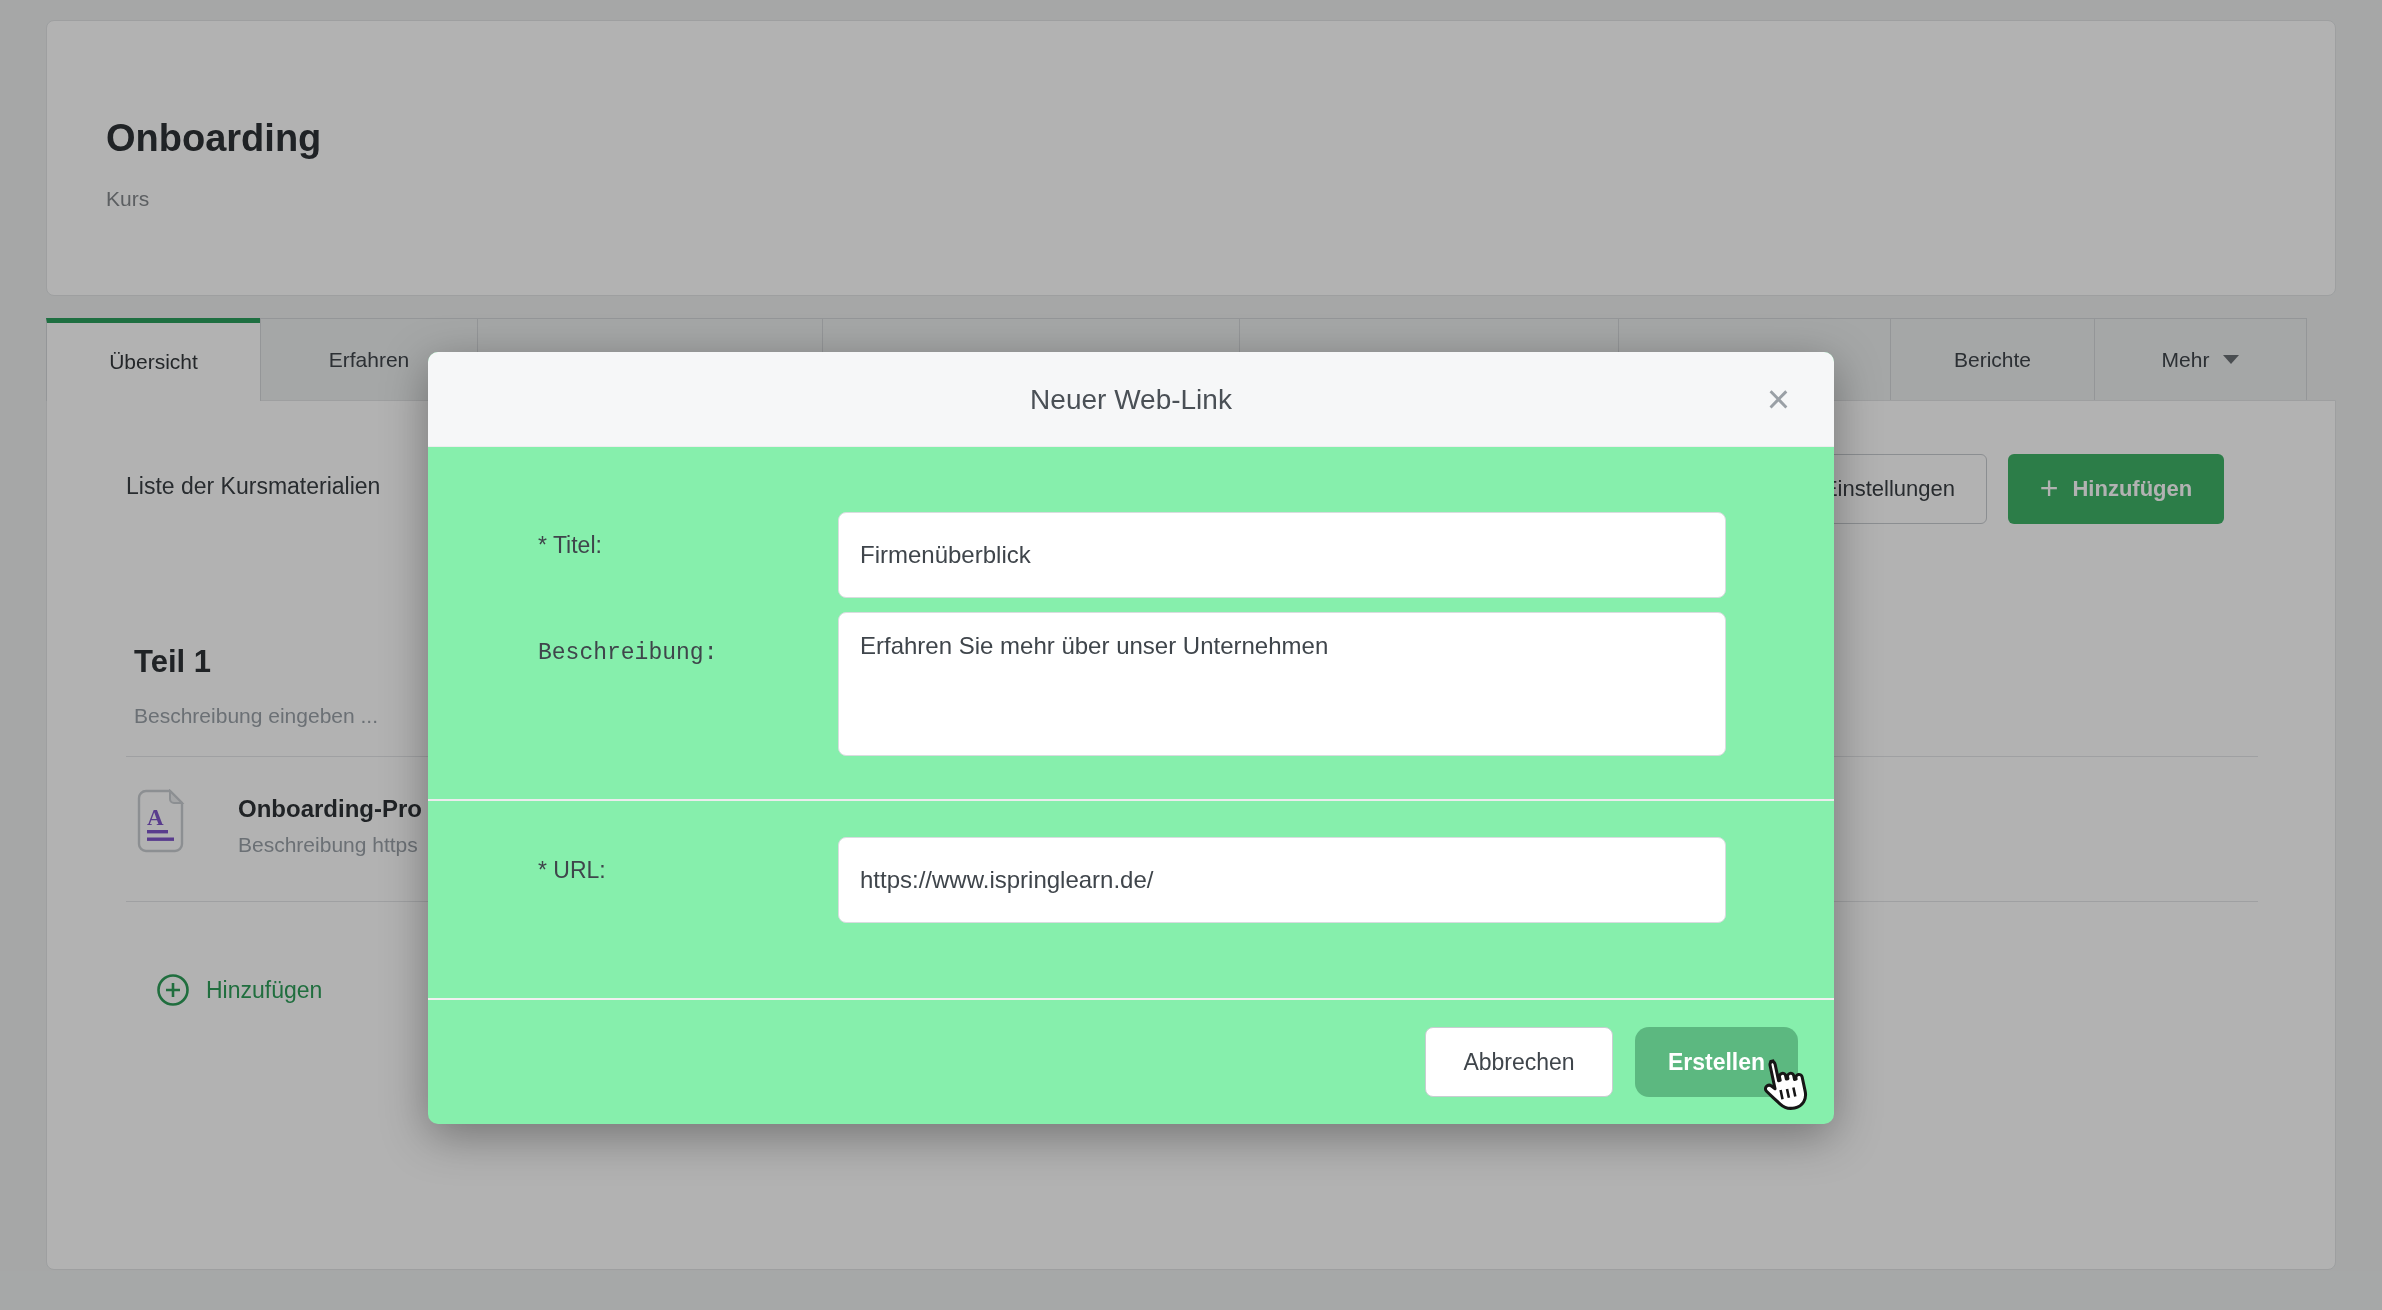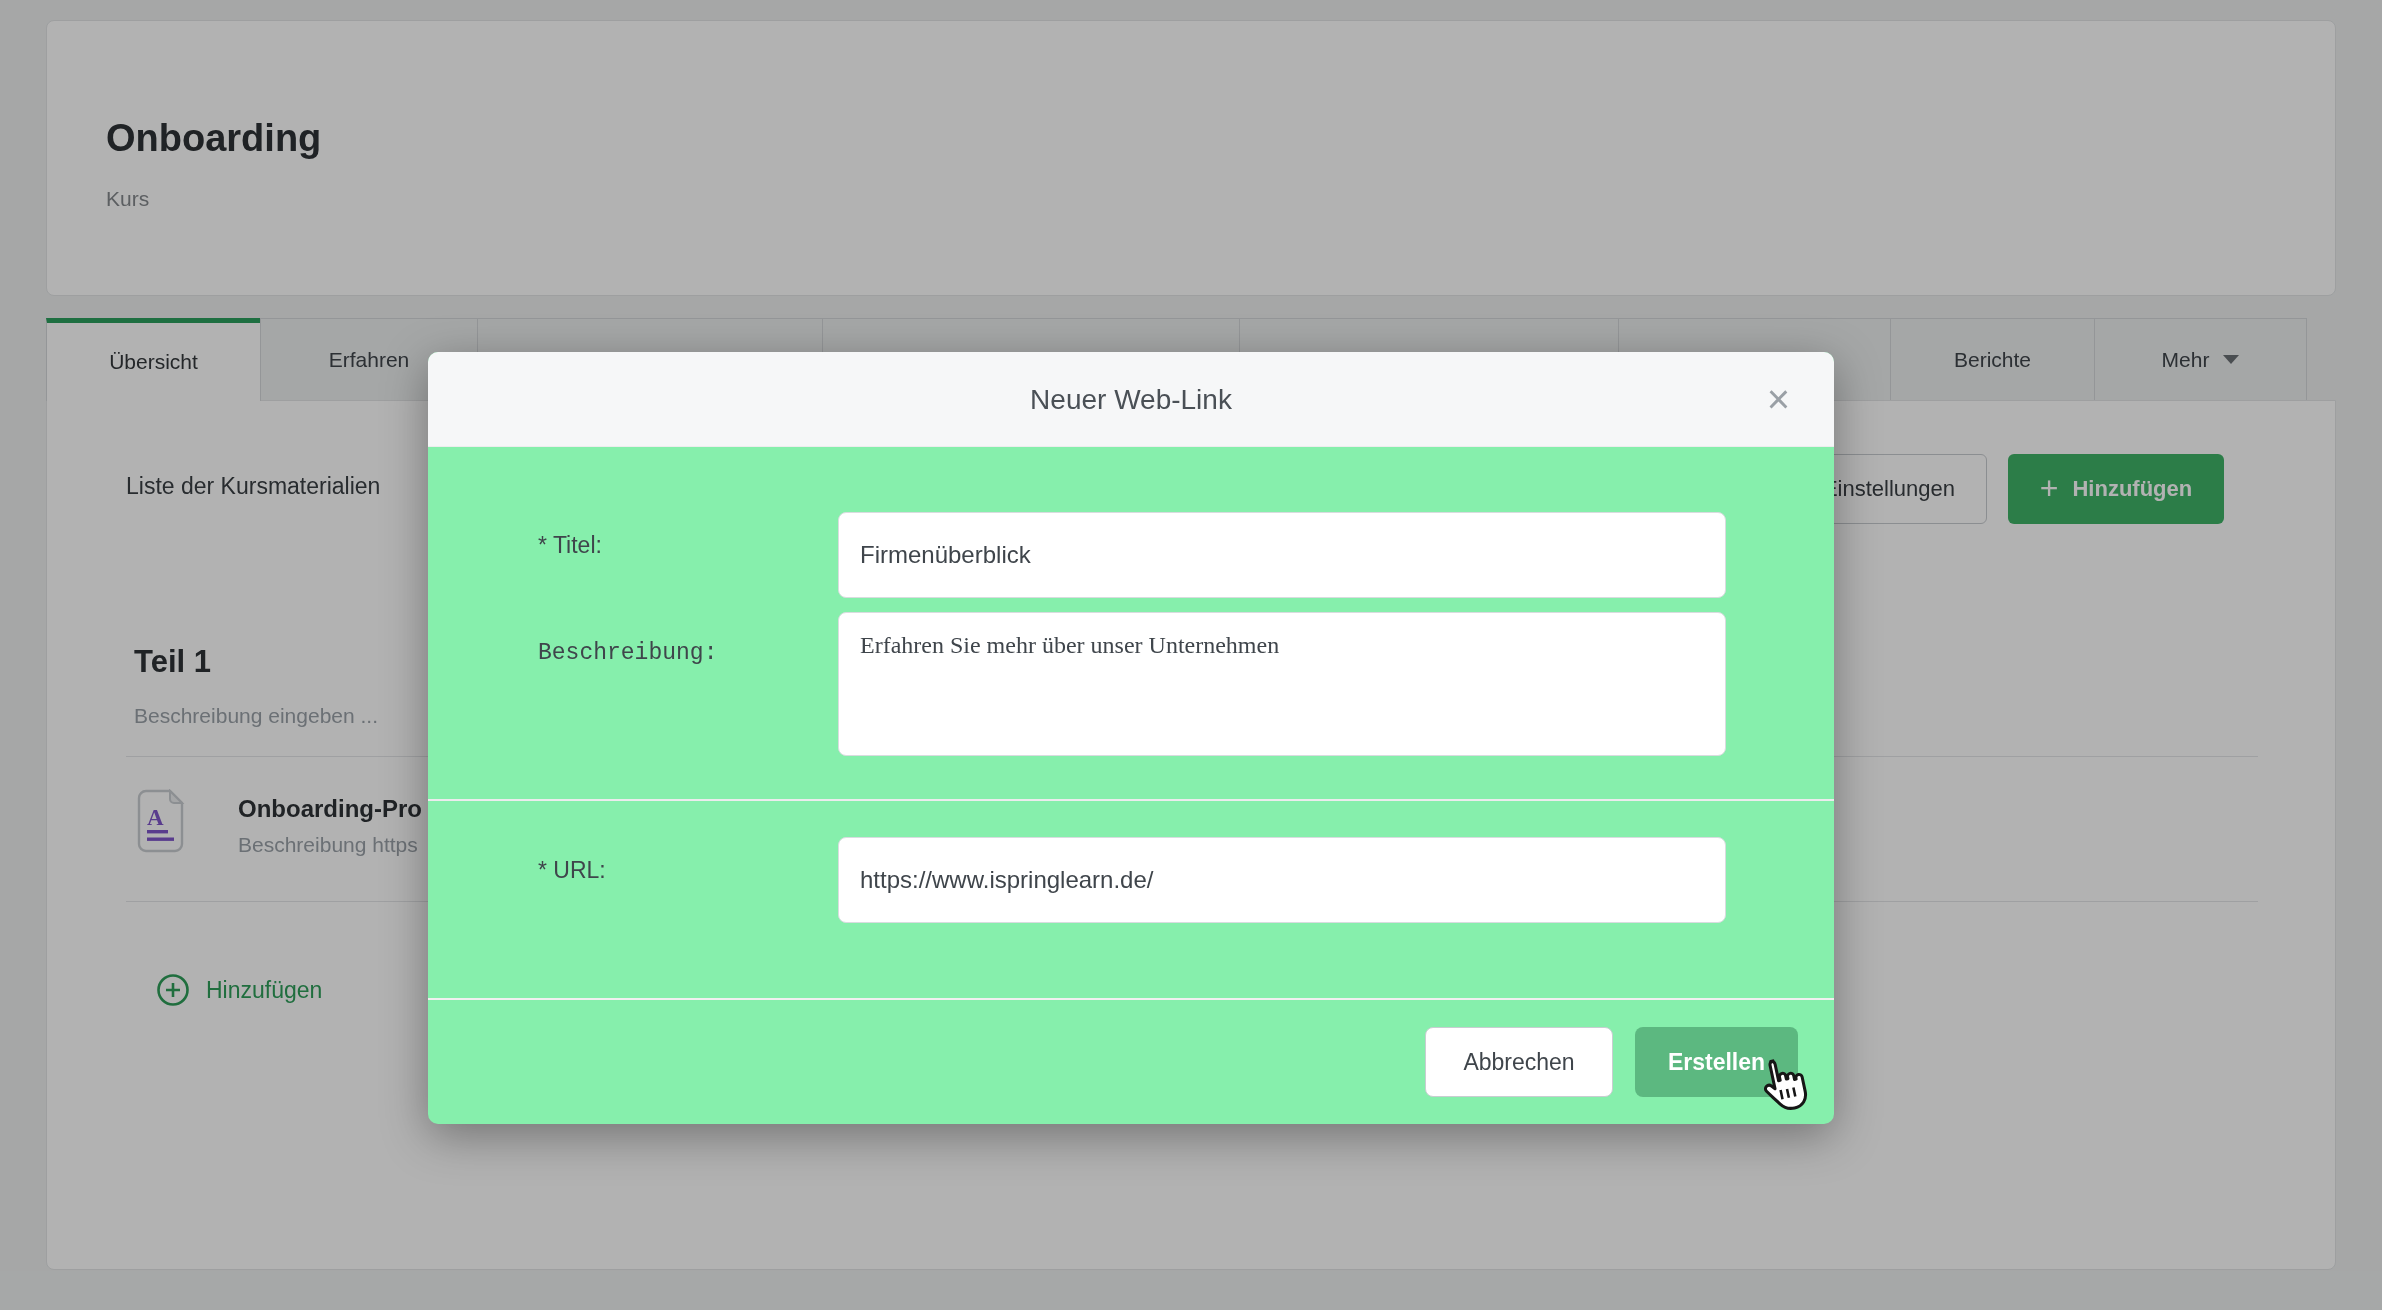--- a/index.html
+++ b/index.html
@@ -159,37 +159,37 @@
     position: absolute; left: 410px; width: 888px; height: 86px;
     border: 1.5px solid #d9dcdf; border-radius: 8px;
     padding: 16px 21px; font-family: "Liberation Sans", sans-serif;
     font-size: 24px; color: #3f454b; background: #fff; outline: none;
   }
   .inp-titel { top: 160px; }
   .inp-url   { top: 485px; }
   .text-area {
     position: absolute; left: 410px; top: 260px; width: 888px; height: 144px;
     border: 1.5px solid #d9dcdf; border-radius: 8px;
-    padding: 17px 21px; font-family: Liberation Serif, serif;
+    padding: 17px 21px; font-family: Liberation Sans, sans-serif;
     font-size: 24px; color: #3f454b; background: #fff;
     resize: none; outline: none; line-height: 1.3;
   }
 
   .modal-divider { position: absolute; left: 0; top: 447px; width: 100%; height: 2px; background: #ebeced; }
   .footer-divider { position: absolute; left: 0; top: 646px; width: 100%; height: 2px; background: #f0f0f0; }
 
   .btn-cancel {
     position: absolute; left: 997px; top: 675px; width: 188px; height: 70px;
     background: #ffffff; border: 1.5px solid #c9cdd1; border-radius: 8px;
     font-family: "Liberation Sans", sans-serif;
     font-size: 23px; color: #3f454b; cursor: pointer;
   }
   .btn-submit {
     position: absolute; left: 1207px; top: 675px; width: 163px; height: 70px;
-    background: #5cb880; border: none; border-radius: 8px;
+    background: #5cb880; border: none; border-radius: 14px;
     font-family: "Liberation Sans", sans-serif;
     font-size: 23px; font-weight: bold; color: #ffffff; cursor: pointer;
   }
 
   .cursor-pointer-icon {
     position: absolute; left: 1755px; top: 1055px; z-index: 20;
     transform: rotate(-12deg);
   }
 </style>
 </head>

